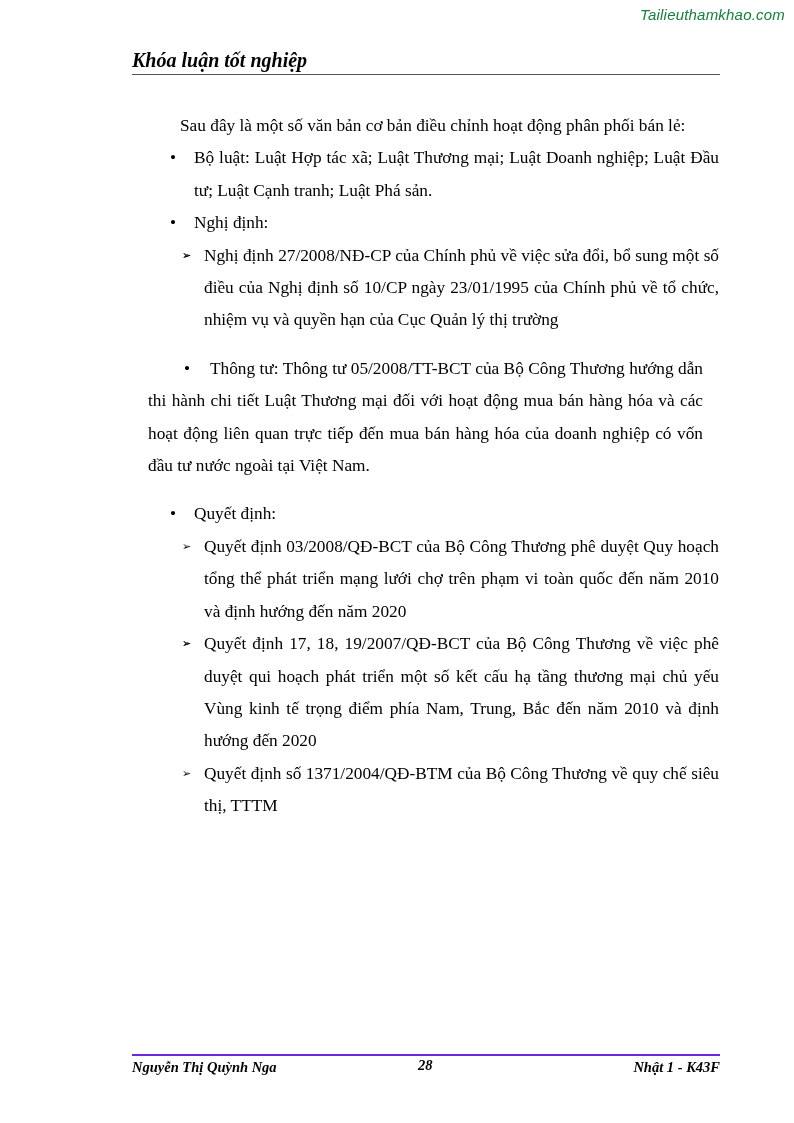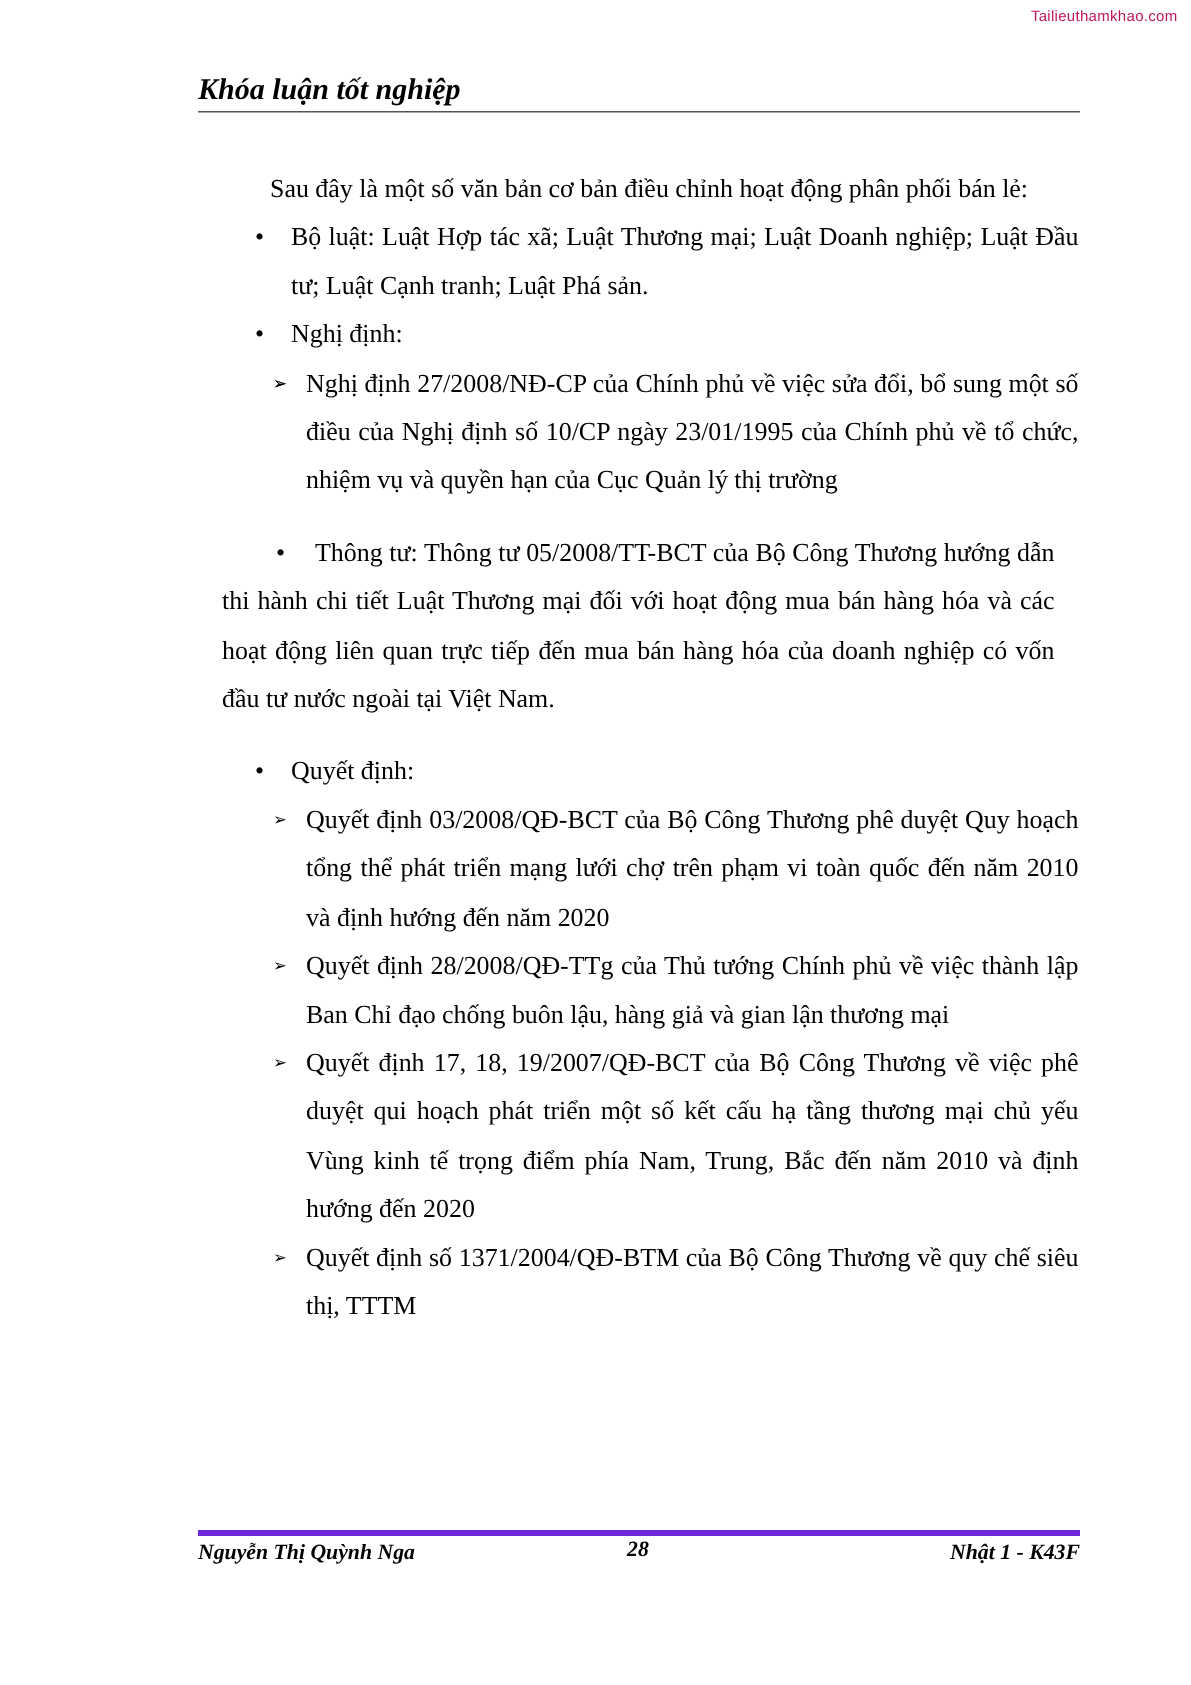--- a/index.html
+++ b/index.html
@@ -1,36 +1,36 @@
 <!DOCTYPE html>
 <html><head>
   <meta charset="utf-8">
   <style>
     html, body { margin: 0; padding: 0; background: #ffffff; }
     body { width: 794px; height: 1123px; position: relative; overflow: hidden;
            font-family: "Liberation Serif", serif; color: #000; }
     .watermark { position: absolute; top: 6px; right: 9px;
-                 font-family: "Liberation Sans", sans-serif; font-size: 10px;
-                 color: #be185d; letter-spacing: 0.2px; }
+                 font-family: "Liberation Sans", sans-serif; font-size: 15px;
+                 color: #15803d; letter-spacing: 0.2px; font-style: italic; }
     .header { position: absolute; left: 132px; top: 49px; width: 588px;
               border-bottom: 1px solid #555; padding-bottom: 2px; }
     .header-title { font-weight: bold; font-style: italic; font-size: 20px; }
     .content { position: absolute; left: 132px; top: 110px; width: 587px;
                font-size: 17.3px; line-height: 32.4px; text-align: justify; }
     .p { margin: 0; }
     .indent { text-indent: 48px; }
     .bullet-row { position: relative; padding-left: 62px; margin: 0; }
     .bullet-row .dot { position: absolute; left: 38px; top: 0; }
     .bullet-inline { text-indent: 36px; margin: 16px; }
     .bullet-inline .dot { display: inline-block; text-indent: 0; width: 26px; }
     .arrow-row { position: relative; padding-left: 72px; margin: 0; }
     .arrow-row .arrow { position: absolute; left: 50px; top: 0; font-size: 11px;
                         font-family: "DejaVu Sans", sans-serif; }
-    .footer { position: absolute; left: 132px; top: 1020px; width: 588px;
-              border-top: 4px solid #6d28d9; padding-top: 3px;
+    .footer { position: absolute; left: 132px; top: 1054px; width: 588px;
+              border-top: 2px solid #6d28d9; padding-top: 3px;
               font-weight: bold; font-style: italic; font-size: 14.5px;
               display: flex; justify-content: space-between; }
     .footer .pn { position: absolute; left: 286px; top: 1px; }
   </style>
 </head>
 <body>
 
 <div class="watermark">Tailieuthamkhao.com</div>
 
 <div class="header">
@@ -62,21 +62,20 @@
   <p class="bullet-row">
     <span class="dot">•</span>
     <span>Quyết định:</span>
   </p>
   <p class="arrow-row">
     <span class="arrow">➢</span>
     <span>Quyết định 03/2008/QĐ-BCT của Bộ Công Thương phê duyệt Quy hoạch tổng thể phát triển mạng lưới chợ trên phạm vi toàn quốc đến năm 2010 và định hướng đến năm 2020</span>
   </p>
   <p class="arrow-row">
     <span class="arrow">➢</span>
-    <span>Quyết định 28/2008/QĐ-TTg của Thủ tướng Chính phủ về việc thành lập Ban Chỉ đạo chống buôn lậu, hàng giả và gian lận thương mại</span>
   </p>
   <p class="arrow-row">
     <span class="arrow">➢</span>
     <span>Quyết định 17, 18, 19/2007/QĐ-BCT của Bộ Công Thương về việc phê duyệt qui hoạch phát triển một số kết cấu hạ tầng thương mại chủ yếu Vùng kinh tế trọng điểm phía Nam, Trung, Bắc đến năm 2010 và định hướng đến 2020</span>
   </p>
   <p class="arrow-row">
     <span class="arrow">➢</span>
     <span>Quyết định số 1371/2004/QĐ-BTM của Bộ Công Thương về quy chế siêu thị, TTTM</span>
   </p>
 </div>

